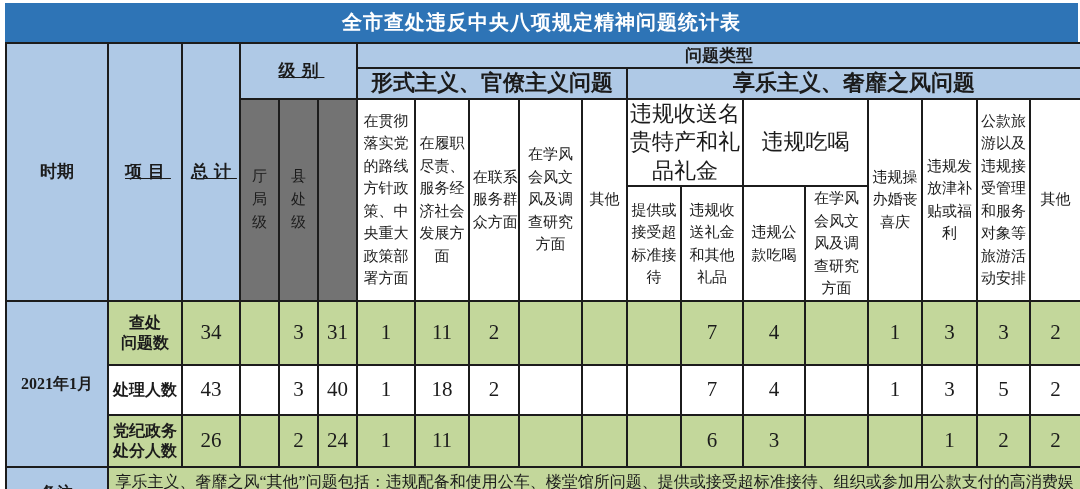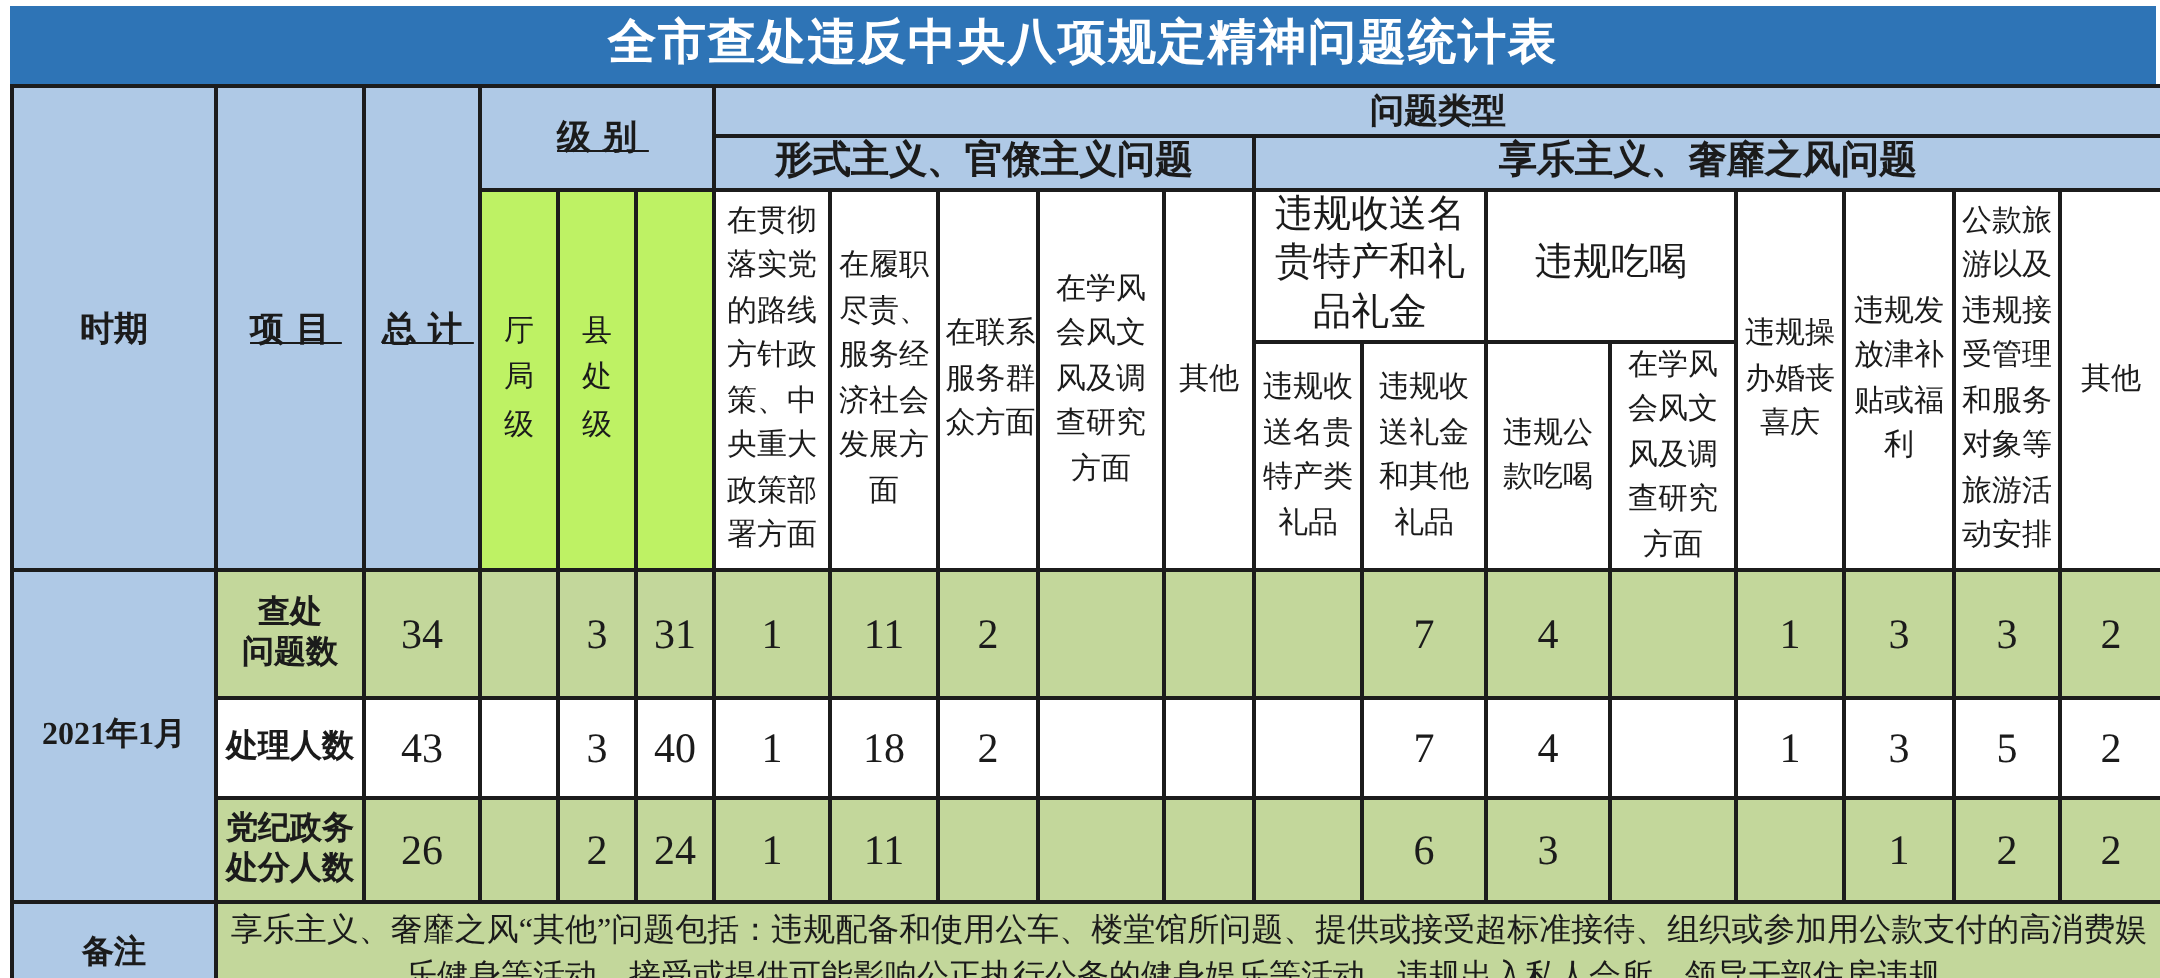--- a/index.html
+++ b/index.html
@@ -5,43 +5,43 @@
   html,body{margin:0;padding:0;background:#ffffff;}
   body{
     width:1080px;height:489px;overflow:hidden;
     font-family:"Liberation Serif","DejaVu Serif",serif;
     color:#1b1b1b;
   }
   .page{padding:3px 2px 0 5px;}
   .title-bar{
     background:#2e74b6;color:#ffffff;
     height:39px;line-height:39px;text-align:center;
-    font-size:24px;font-weight:bold;letter-spacing:1px;
+    font-size:20px;font-weight:bold;letter-spacing:1px;
   }
   table.stats{
     table-layout:fixed;border-collapse:collapse;width:1073px;
   }
   table.stats th,table.stats td{
     border:2px solid #1c1c1c;
     text-align:center;vertical-align:middle;
     padding:0 2px;overflow:hidden;
   }
   th{font-weight:bold;font-size:17px;}
   .blue{background:#afc9e6;}
-  .lblue{background:#bef264;font-weight:normal;font-size:15px;}
+  .lblue{background:#737373;font-weight:normal;font-size:15px;}
   .white-h{background:#ffffff;font-weight:normal;font-size:15px;}
   .green{background:#c3d79b;}
   .white{background:#ffffff;}
   td.num{font-size:21px;}
   .row-label{font-weight:bold;font-size:16px;white-space:pre-line;line-height:1.25;font-family:Liberation Serif, serif;}
   .sp{letter-spacing:0.35em;text-indent:0.35em;text-decoration:underline;}
   .w1{display:inline-block;width:1.2em;line-height:1.55;}
   .w2{display:inline-block;width:2.2em;line-height:1.55;margin-left:35px;}
   .w3{display:inline-block;width:3.1em;line-height:1.5;}
-  .grp{font-size:19px;line-height:1.3;}
+  .grp{font-size:22px;line-height:1.3;}
   .note-text{
     text-align:left;font-size:16px;font-weight:normal;
     padding:2px 8px;line-height:1.45;
   }
 </style>
 </head>
 <body>
 
 <div class="page">
   <div class="title-bar">全市查处违反中央八项规定精神问题统计表</div>
@@ -94,21 +94,21 @@
       <th class="white-h" rowspan="2"><span>其他</span></th>
       <th class="white-h grp" colspan="2"><span>违规收送名贵特产和礼品礼金</span></th>
       <th class="white-h grp" colspan="2"><span>违规吃喝</span></th>
       <th class="white-h" rowspan="2"><span class="w3">违规操办婚丧喜庆</span></th>
       <th class="white-h" rowspan="2"><span class="w3">违规发放津补贴或福利</span></th>
       <th class="white-h" rowspan="2"><span class="w3">公款旅游以及违规接受管理和服务对象等旅游活动安排</span></th>
       <th class="white-h" rowspan="2"><span>其他</span></th>
     </tr>
 
     <tr style="height:106px">
-      <th class="white-h"><span class="w3">违规收送名贵特产类礼品</span></th>
+      <th class="white-h"><span class="w3">提供或接受超标准接待</span></th>
       <th class="white-h"><span class="w3">违规收送礼金和其他礼品</span></th>
       <th class="white-h"><span class="w3">违规公款吃喝</span></th>
       <th class="white-h"><span class="w3">在学风会风文风及调查研究方面</span></th>
     </tr>
 
     <tr style="height:64px">
       <td class="blue row-label" rowspan="3">2021年1月</td>
       <td class="green row-label">查处
 问题数</td>
       <td class="green num">34</td>

